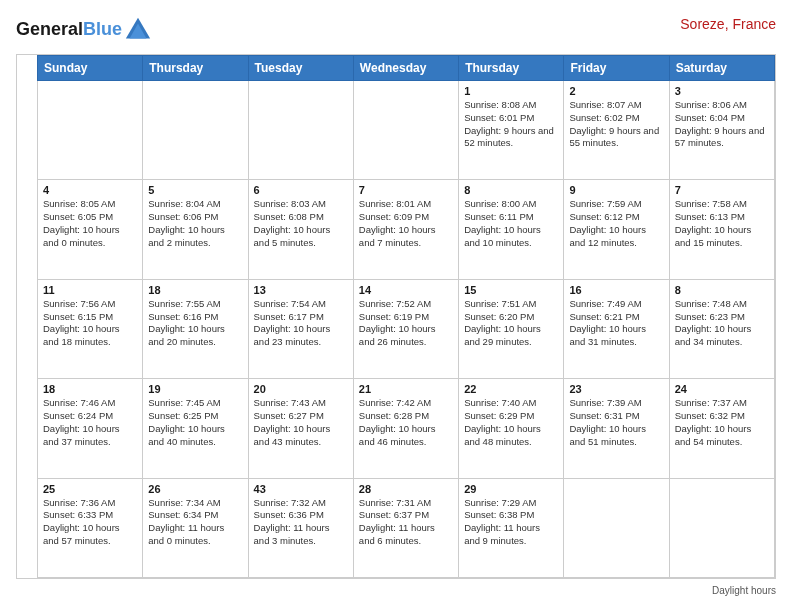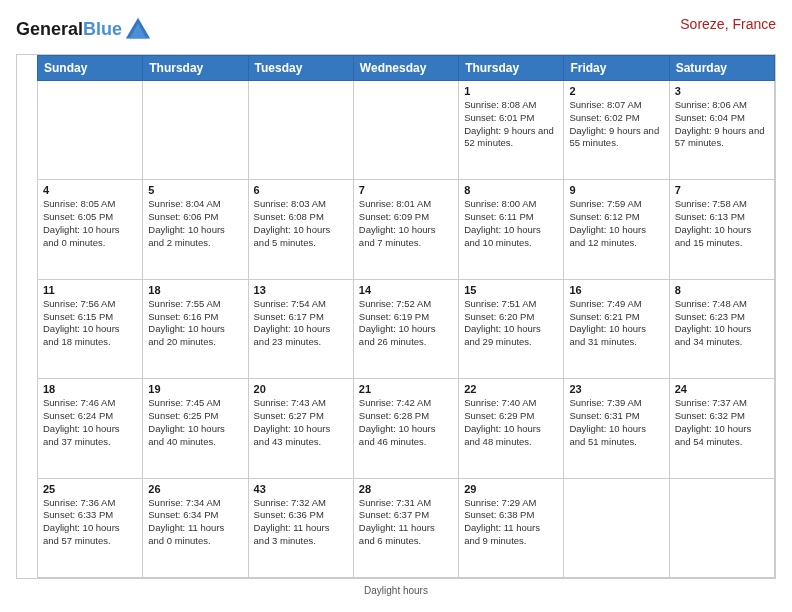--- a/index.html
+++ b/index.html
@@ -90,21 +90,21 @@
       margin-bottom: 2px;
     }
     .day-info {
       color: #333;
       line-height: 1.35;
     }
     .footer {
       margin-top: 6px;
       font-size: 10px;
       color: #555;
-      text-align: center;
+      text-align: right;
     }
     .empty-cell {
       background: #fff;
     }
     .week-row td {
       height: 88px;
     }
   </style>
 </head>
 <body>

